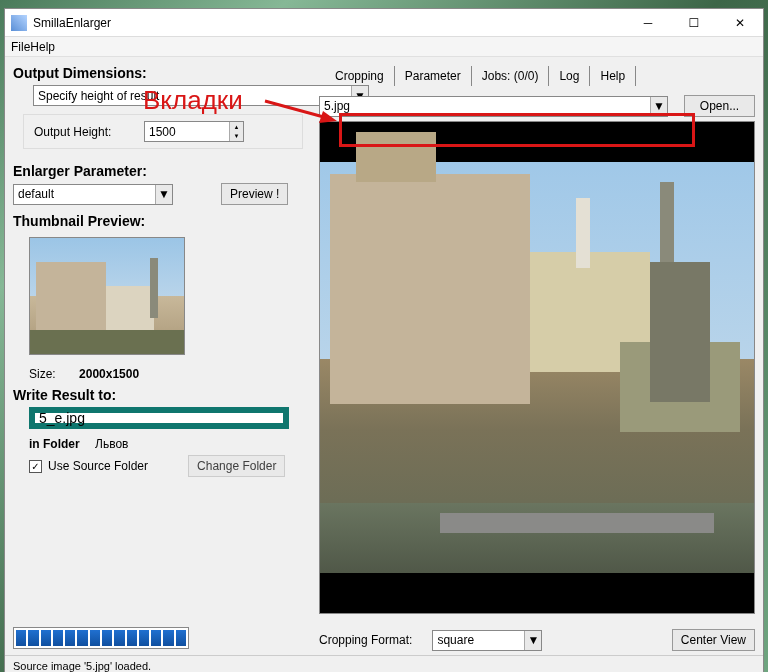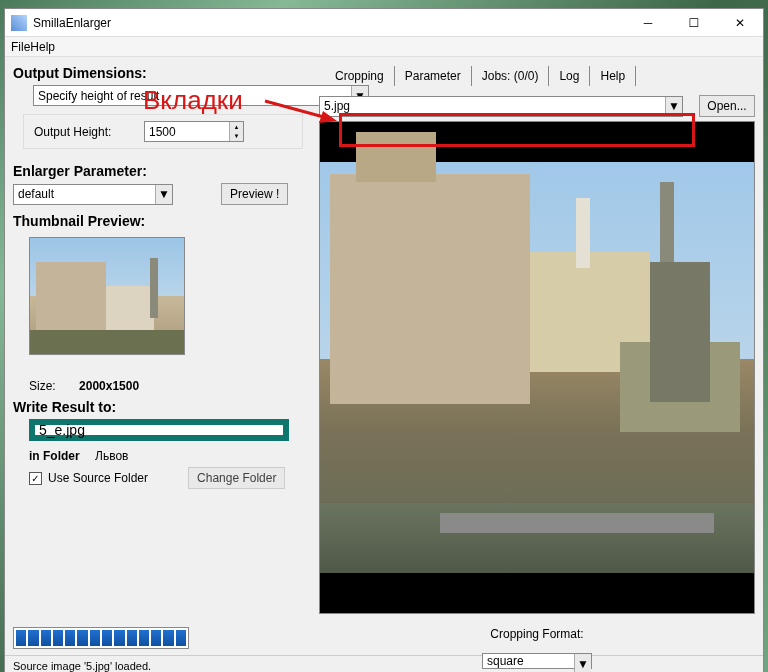--- a/index.html
+++ b/index.html
@@ -177,24 +177,23 @@
     margin-top: 4px;
   }
   .preview .img {
     position:absolute;
     top:40px; left:0; right:0; bottom:40px;
     background: linear-gradient(to bottom, #a0c8e8 0%, #b8d4ea 48%, #9a8866 48%, #7a7258 65%, #606854 100%);
   }
   .bottomrow {
     display:flex;
     align-items:center;
-    gap: 12px;
+    gap: 20px;
     margin-top: 13px;
     height: 26px;
-    flex-direction: column;
   }
   .statusbar {
     height: 20px;
     border-top:1px solid #ccc;
     padding: 2px 8px;
     font-size: 11px;
     display:flex; align-items:center;
   }
   .annot-text {
     position:absolute;
@@ -282,21 +281,21 @@
 
       <div class="section-title" style="margin-top:8px;">Thumbnail Preview:</div>
 
       <div class="thumb" style="margin-left:16px;">
         <div class="bldg" style="left:6px; top:24px; width:70px; height:70px;"></div>
         <div class="bldg" style="left:76px; top:48px; width:48px; height:46px; background:#dcd4c0;"></div>
         <div class="bldg" style="left:120px; top:20px; width:8px; height:60px; background:#8a8a7a;"></div>
         <div style="position:absolute; bottom:0; left:0; right:0; height:24px; background:#6a7050;"></div>
       </div>
 
-      <div style="margin-left:16px; margin-top:20px;">
+      <div style="margin-left:16px; margin-top:8px;">
         <span>Size:</span>
         <strong style="margin-left:20px;">2000x1500</strong>
       </div>
 
       <div class="section-title" style="margin-top:6px;">Write Result to:</div>
 
       <div class="input" style="margin-left:16px; width:260px;">
         <span>5_e.jpg</span>
       </div>
 
@@ -345,21 +344,21 @@
           <div class="tab">Log</div>
           <div class="tab">Help</div>
         </div>
       </div>
 
       <div style="display:flex; gap:16px; margin-top:6px; align-items:center;">
         <div class="dropdown" style="flex:1;">
           <span>5.jpg</span>
           <div class="arrow">▼</div>
         </div>
-        <div class="btn" style="width:56px; justify-content:center;">Open...</div>
+        <div class="btn" style="width:71px; justify-content:center;">Open...</div>
       </div>
 
       <div class="preview">
         <div class="img">
           <div class="bldg" style="left:10px; top:12px; width:200px; height:230px;"></div>
           <div class="bldg" style="left:36px; top:-30px; width:80px; height:50px; background:#b8a886;"></div>
           <div class="bldg" style="left:210px; top:90px; width:120px; height:120px; background:#d6cda8;"></div>
           <div class="bldg" style="left:256px; top:36px; width:14px; height:70px; background:#e4e0d4;"></div>
           <div class="bldg" style="left:340px; top:20px; width:14px; height:200px; background:#8a8a7a;"></div>
           <div class="bldg" style="left:300px; top:180px; width:120px; height:90px; background:#9a9a7a;"></div>

